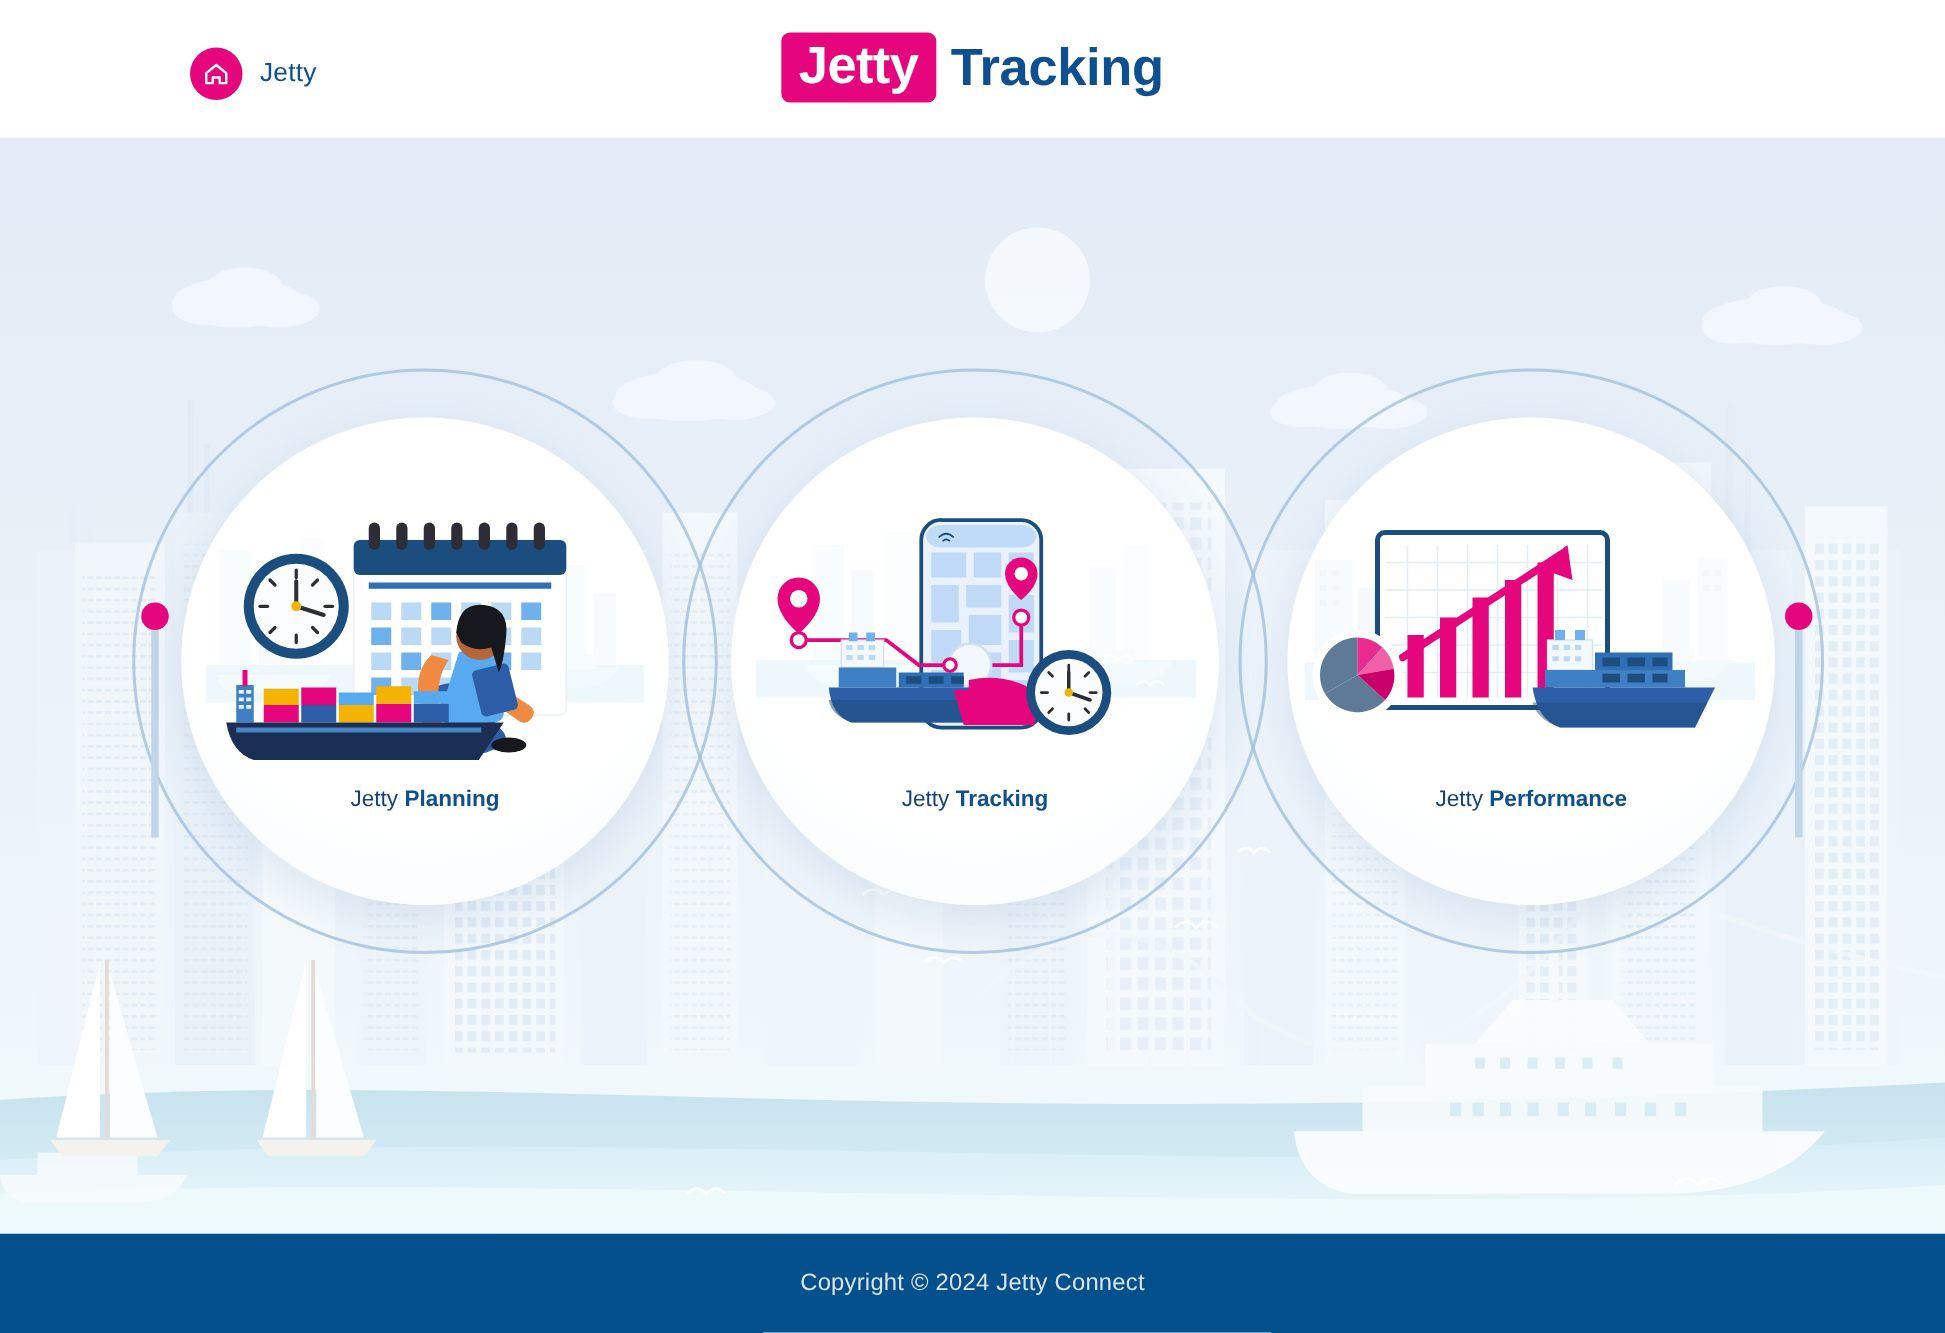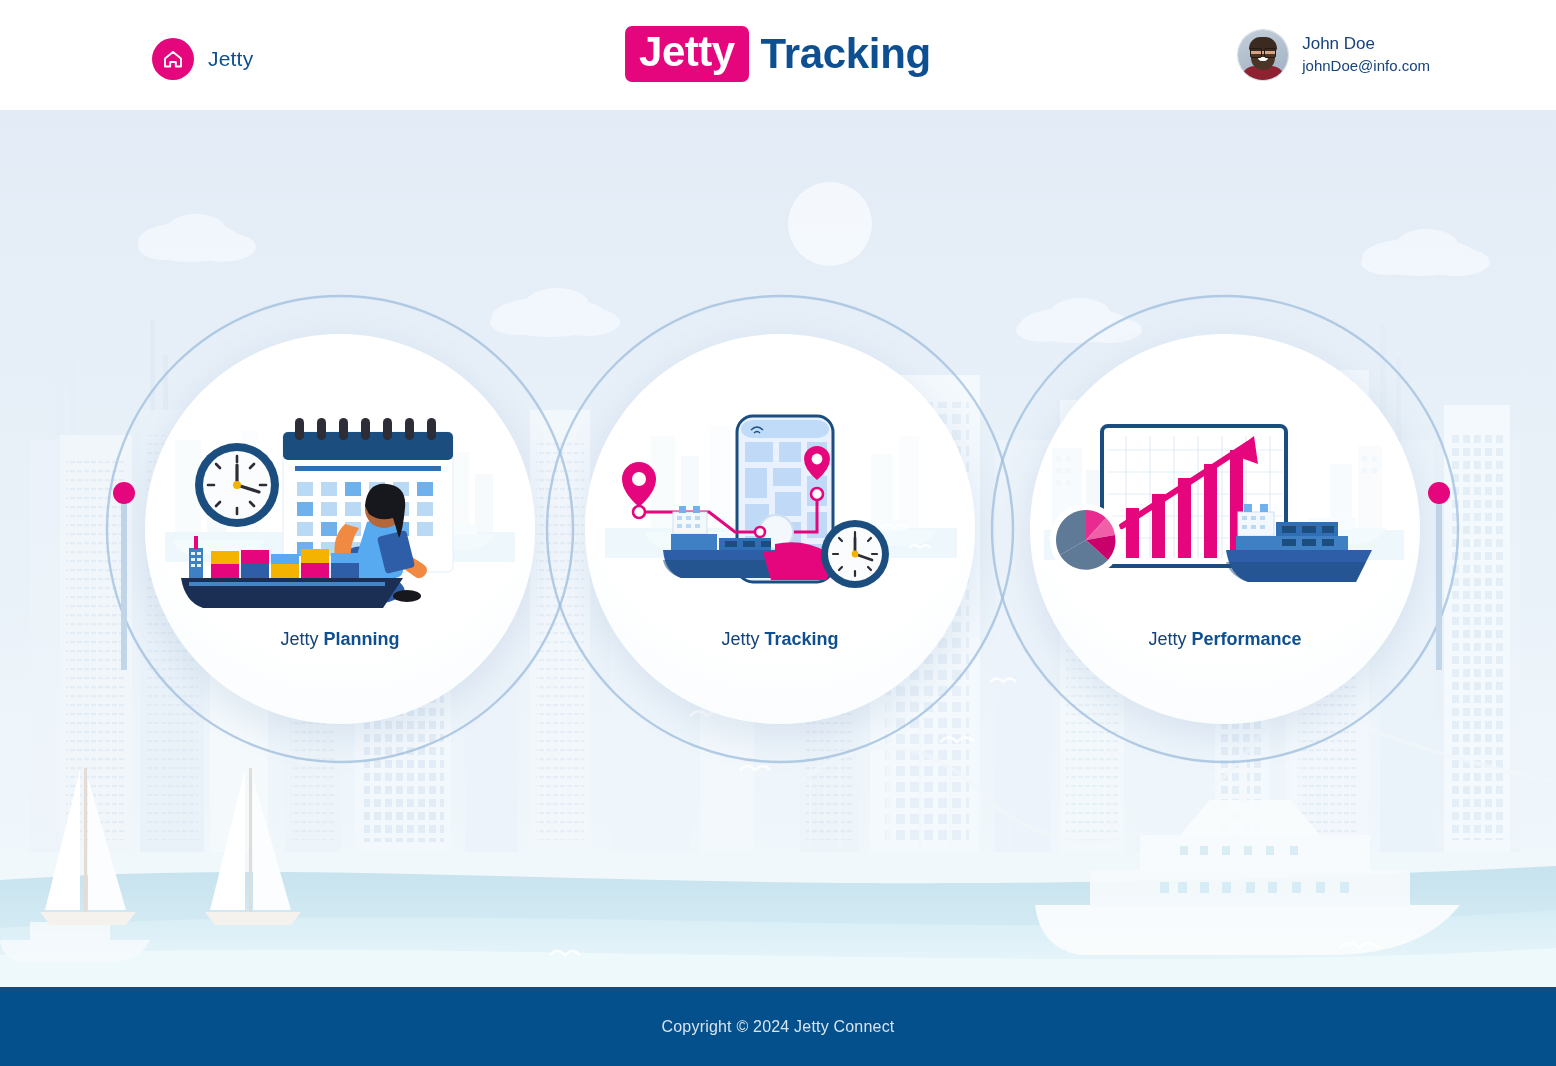--- a/index.html
+++ b/index.html
@@ -103,55 +103,41 @@
   }
   .dot-l{left:113px; top:372px;}
   .dot-r{left:1428px; top:372px;}
 
   
   .footer{
     position:absolute; left:0; top:987px; width:1556px; height:79px;
     background:#04508c; z-index:60;
     display:flex; align-items:center; justify-content:center;
   }
-  .footer-text{ color:#d9e4ef; font-size:16px; letter-spacing:.2px;}
+  .footer-text{ color:#d9e4ef; font-size:19px; letter-spacing:.2px;}
 </style>
 </head>
 <body>
 
 <div class="header">
 
   <div class="home-nav">
     <span class="home-circle">
       <svg width="24" height="24" viewBox="0 0 24 24">
         <path d="M4 11.5 L12 5 L20 11.5 V19.5 H14.8 V15 H9.2 V19.5 H4 Z" fill="none" stroke="#ffffff" stroke-width="1.9" stroke-linejoin="round" stroke-linecap="round"></path>
       </svg>
     </span>
     <span class="home-label">Jetty</span>
   </div>
 
   <div class="logo">
     <span class="logo-jetty">Jetty</span>
     <span class="logo-connect">Tracking</span>
   </div>
 
-  <div class="profile">
-    <span class="avatar">
-      <span class="av-body"></span>
-      <span class="av-head"></span>
-      <span class="av-beard"></span>
-      <span class="av-mouth"></span>
-      <span class="av-hair"></span>
-      <span class="av-glass"></span>
-    </span>
-    <span>
-      <div class="prof-name">John Doe</div>
-      <div class="prof-mail">johnDoe@info.com</div>
-    </span>
-  </div>
 </div>
 
 <div class="stage">
   <svg class="bg-svg" viewBox="0 0 1556 877" preserveAspectRatio="none">
     <defs>
       <linearGradient id="skyG" x1="0" y1="0" x2="0" y2="1">
         <stop offset="0%" stop-color="#e3ecf6"></stop>
         <stop offset="55%" stop-color="#eaf2f9"></stop>
         <stop offset="100%" stop-color="#f4fafd"></stop>
       </linearGradient>

